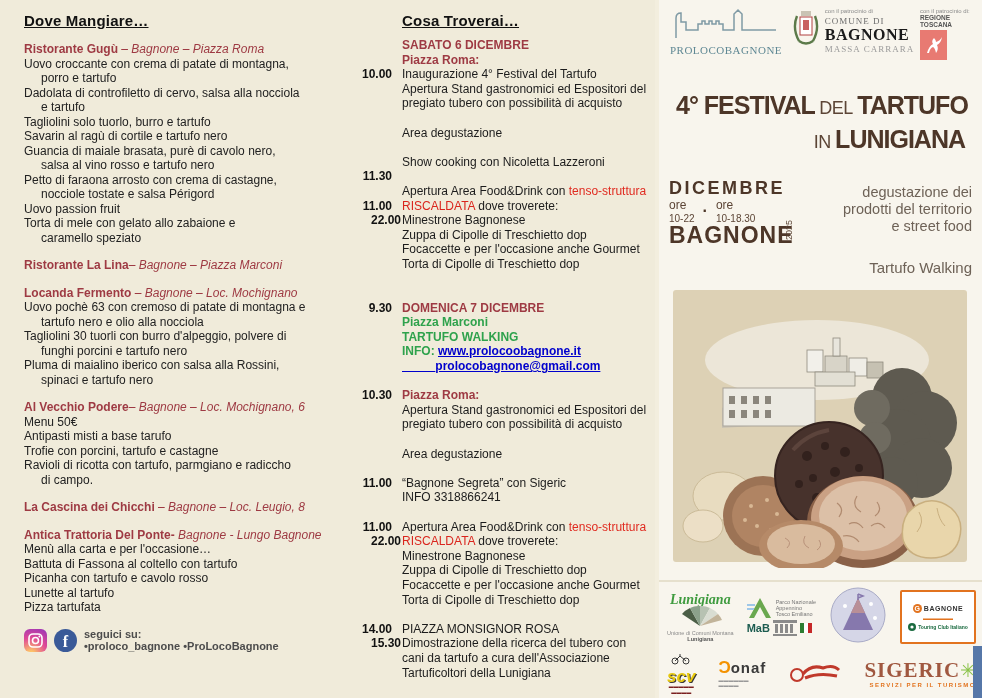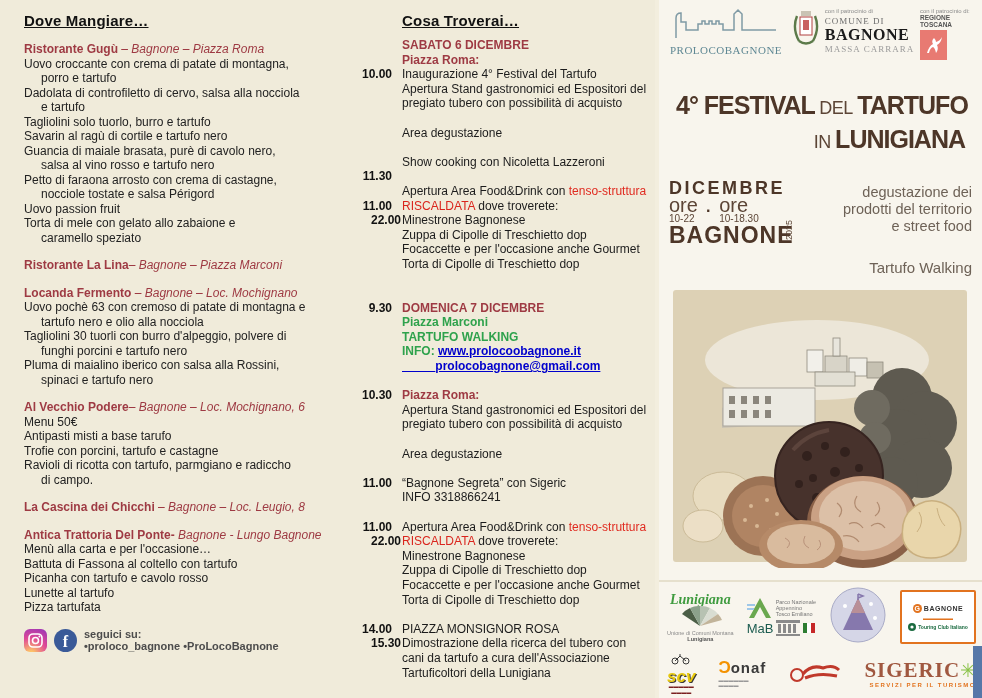--- a/index.html
+++ b/index.html
@@ -64,41 +64,41 @@
   .tl2{text-align:right;}
   .tbig{font-size:25px;font-weight:bold;letter-spacing:-1px;}
   .tsmall{font-size:18px;color:#5c4536;letter-spacing:-0.5px;}
 
   .pdate{display:flex;margin-top:22px;padding:0 10px;}
   .dblock{width:148px;color:#4d3628;}
   .days{font-size:25px;font-weight:bold;letter-spacing:5px;white-space:nowrap;}
   .month{font-size:18px;font-weight:bold;letter-spacing:2.5px;margin-top:-2px;}
   .oreRow{display:flex;align-items:flex-start;gap:8px;margin-top:-1px;}
   .oreCol{display:flex;flex-direction:column;}
-  .ore{font-size:20px;color:#5c4536;line-height:15px;}
+  .ore{font-size:12px;color:#5c4536;line-height:15px;}
   .hrs{font-size:10px;color:#5c4536;}
   .odot{font-size:16px;font-weight:bold;margin-top:4px;}
   .cityRow{display:flex;align-items:flex-end;}
   .city{font-size:23px;font-weight:bold;letter-spacing:1px;line-height:22px;}
   .year{font-size:9px;transform:rotate(-90deg) translateX(6px);transform-origin:left bottom;width:8px;color:#5c4536;}
   .tagline{flex:1;text-align:right;color:#6e6257;font-size:14.5px;line-height:17px;padding-top:4px;}
   .walk{margin-top:24px;font-size:15px;}
 
   .pcenter{margin:12px 8px 0 8px;}
 
   .sponsors{position:absolute;left:0;right:0;bottom:0;height:110px;padding:4px 6px 2px 8px;
             border-top:2px solid #e6e0cd;}
   .srow{display:flex;align-items:center;justify-content:space-between;}
   .sp{text-align:center;}
   .lun-name{font-family:"Liberation Serif",serif;font-style:italic;font-weight:bold;
             color:#3f9b3f;font-size:14px;line-height:13px;}
   .lun-cap{font-size:5.5px;color:#8a8a8a;line-height:6px;}
   .lun-cap b{color:#555;}
   .parco-txt{font-size:5.5px;color:#777;text-align:left;line-height:6px;}
-  .mab-t{font-size:13px;font-weight:normal;color:#1c5c50;}
+  .mab-t{font-size:11px;font-weight:bold;color:#1c5c50;}
   .tci-box{width:72px;height:50px;border:2px solid #e2731f;background:#fff;border-radius:2px;
            display:flex;flex-direction:column;align-items:center;justify-content:center;gap:2px;}
   .tci-name{font-size:7px;font-weight:bold;color:#333;letter-spacing:.5px;}
   .tci-sub{font-size:5px;color:#e2731f;}
   .tci-row{display:flex;align-items:center;gap:2px;}
   .tci-txt{font-size:5px;color:#1b6b40;font-weight:bold;}
   .gdot{width:9px;height:9px;border-radius:50%;background:#e2731f;color:#fff;font-size:7px;
         display:inline-flex;align-items:center;justify-content:center;font-weight:bold;}
   .scv-t{font-size:17px;font-weight:bold;font-style:italic;color:#e8c90e;
          text-shadow:1px 1px 0 #3a3a3a;line-height:15px;}

